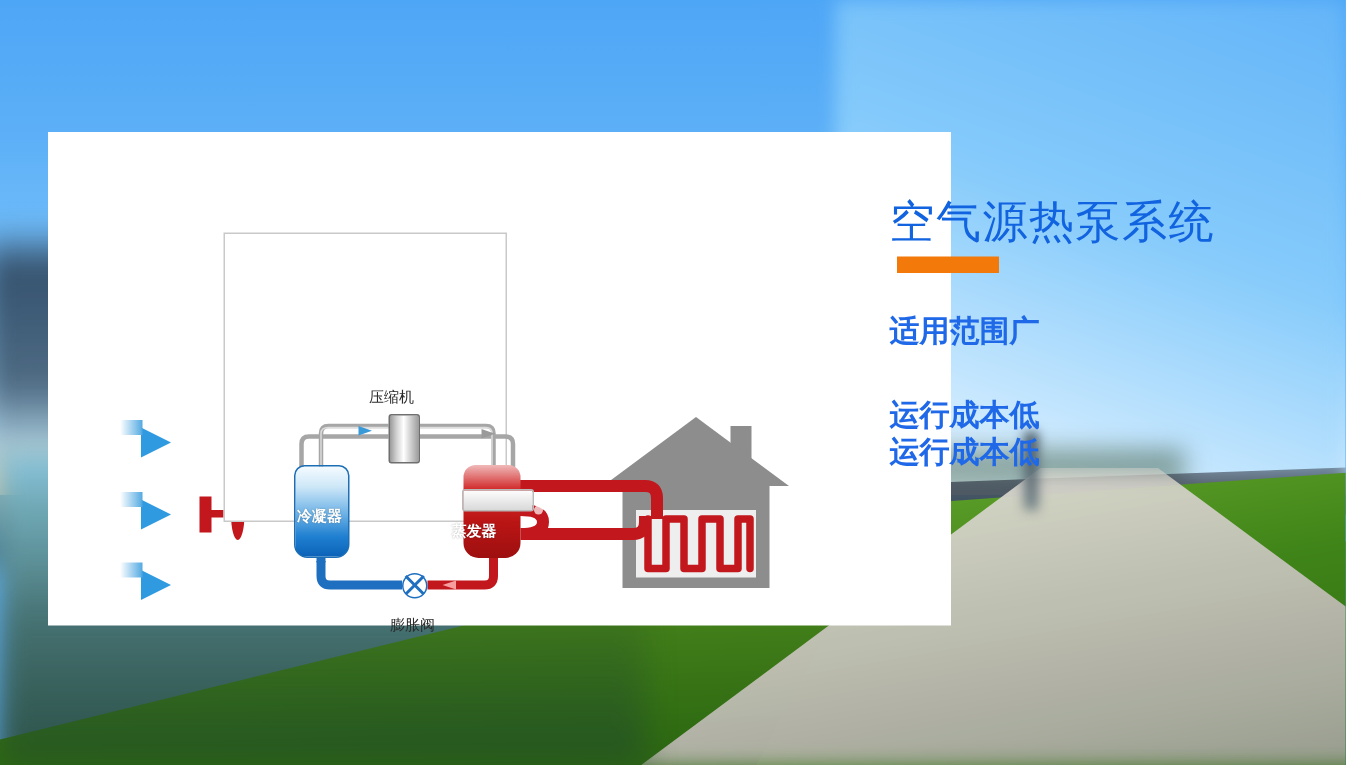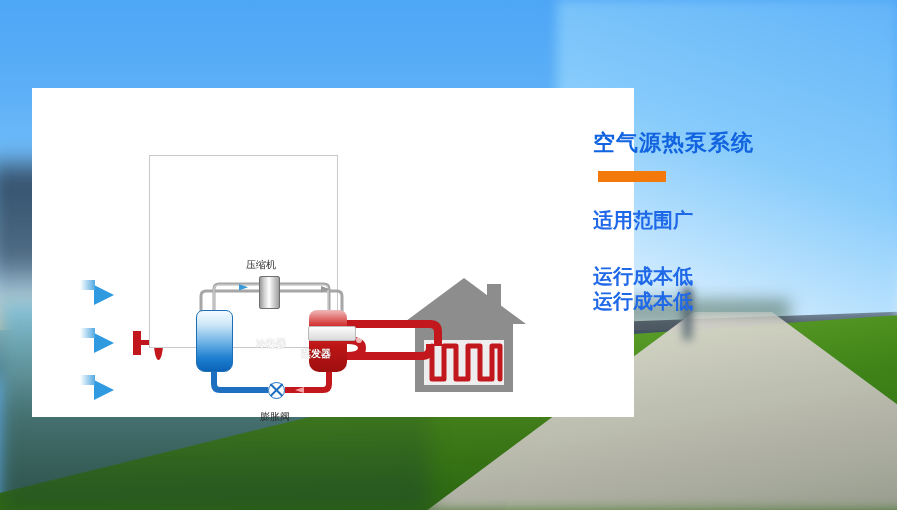--- a/index.html
+++ b/index.html
@@ -148,21 +148,21 @@
     border-left:20px solid #2f9ae0;
   }
   .arrow .tail{
     position:absolute;left:-14px;top:-5px;width:15px;height:10px;
     background:linear-gradient(90deg,rgba(47,154,224,0),#53a9e2);
   }
 
   
   .title{
     position:absolute;left:593px;top:128px;
-    font-size:22px;font-weight:bold;letter-spacing:1px;color:#1163e0;
+    font-size:30px;font-weight:normal;letter-spacing:1px;color:#1163e0;
     font-family:"DejaVu Sans","Liberation Sans",sans-serif;
     white-space:nowrap;
   }
   .title-bar{position:absolute;left:598px;top:171px;width:68px;height:11px;background:#f4790b;}
   .blt{
     position:absolute;left:593px;font-size:20px;font-weight:bold;color:#1f68e8;
     font-family:"DejaVu Sans","Liberation Sans",sans-serif;white-space:nowrap;
   }
   .b0{top:207px;text-align:center;} .b1{top:247px;margin-top:16px;} .b2{top:288px;}
 </style>
@@ -263,21 +263,21 @@
       </g>
     </svg>
 
     <div class="compressor"></div>
     <div class="condenser"></div>
     <div class="evapbody"></div>
     <div class="evapwhite"></div>
     <div class="valve"></div>
 
     <span class="lbl" style="left:214px;top:170px;">压缩机</span>
-    <span class="lbl lbl-w" style="left:184px;top:249px;padding-left:40px;">冷凝器</span>
+    <span class="lbl lbl-w" style="left:166px;top:249px;">冷凝器</span>
     <span class="lbl lbl-w" style="left:269px;top:259px;text-align:center;">蒸发器</span>
     <span class="lbl" style="left:228px;top:322px;font-family:Liberation Serif, serif;">膨胀阀</span>
   </div>
 
   <div class="title">空气源热泵系统</div>
   <div class="title-bar"></div>
 
   <div class="blt b0">适用范围广</div>
   <div class="blt b1">运行成本低</div>
   <div class="blt b2">运行成本低</div>

